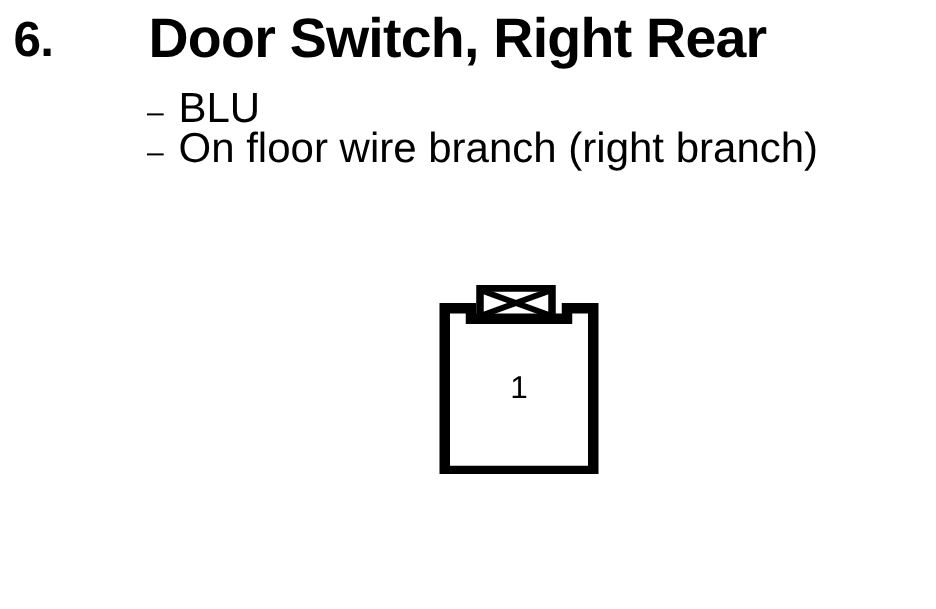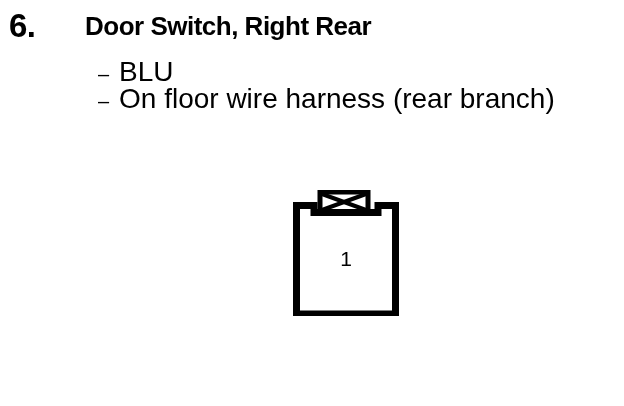--- a/index.html
+++ b/index.html
@@ -37,23 +37,23 @@
     left: 9px;
     top: 4px;
     font-size: 33px;
     font-weight: bold;
     line-height: 38px;
     letter-spacing: -0.5px;
     white-space: nowrap;
   }
   .page-title {
     position: absolute;
-    left: 85px;
+    left: 99px;
     top: 4px;
-    font-size: 26px;
+    font-size: 37px;
     font-weight: bold;
     line-height: 38px;
     letter-spacing: -0.5px;
     white-space: nowrap;
   }
 
   
   .attr-list {
     position: absolute;
     left: 98px;
@@ -123,21 +123,21 @@
   </div>
 
   <div class="attr-list">
 
     <div class="attr-item">
       <span class="attr-dash">–</span><span class="attr-label">BLU</span>
     </div>
 
 
     <div class="attr-item">
-      <span class="attr-dash">–</span><span class="attr-label">On floor wire harness (rear branch)</span>
+      <span class="attr-dash">–</span><span class="attr-label">On floor wire branch (right branch)</span>
     </div>
 
   </div>
 
   <div class="connector">
     <svg width="108" height="126" viewBox="0 0 108 126">
 
       <rect x="28" y="2" width="48" height="20" fill="none" stroke="#000000" stroke-width="5"></rect>
       <line x1="30" y1="4" x2="74" y2="20" stroke="#000000" stroke-width="4"></line>
       <line x1="74" y1="4" x2="30" y2="20" stroke="#000000" stroke-width="4"></line>

